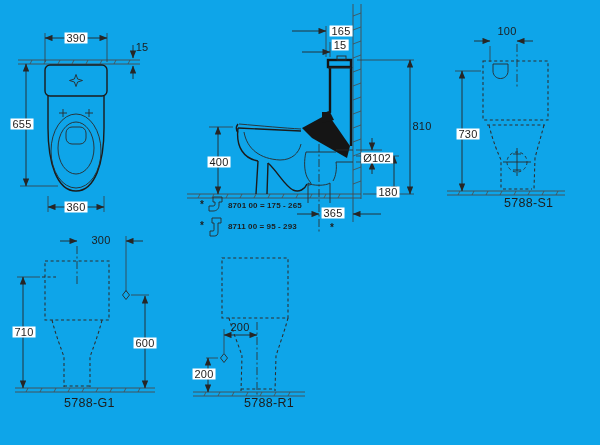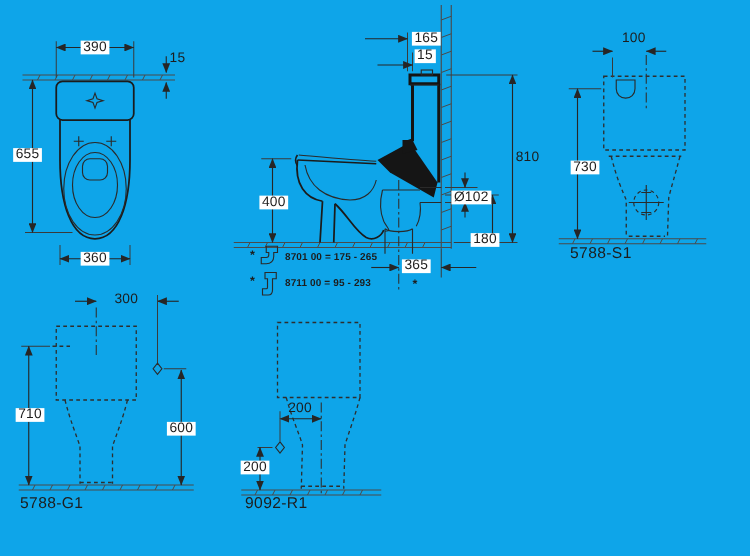--- a/index.html
+++ b/index.html
@@ -7,21 +7,21 @@
     position:relative;width:600px;height:445px;background:#0ea5e9;overflow:hidden;
     font-family:"Liberation Sans", sans-serif;
   }
   #stage svg{position:absolute;left:0;top:0;}
   .t{
     position:absolute;font-size:11px;color:#1d1d1d;line-height:1;
     transform:translate(-50%,-50%);white-space:nowrap;letter-spacing:0.2px;
   }
   .bg{background:#ffffff;padding:0 2px;}
   .left{transform:translate(0,-50%);}
-  .lbl{font-size:12.5px;letter-spacing:0.3px;}
+  .lbl{font-size:12.5px;letter-spacing:0.3px;margin-left:48px;}
   .note{font-size:8px;letter-spacing:0.1px;font-weight:bold;}
   .ast{font-size:10px;font-weight:bold;}
   .dim{stroke:#262626;stroke-width:0.9;fill:none;}
   .ext{stroke:#3a3a3a;stroke-width:0.8;fill:none;}
   .dash{stroke:#2e2e2e;stroke-width:1.05;fill:none;stroke-dasharray:3 2.6;}
   .cl{stroke:#2e2e2e;stroke-width:0.85;fill:none;stroke-dasharray:8 2.5 2 2.5;}
   .strip{stroke:#4a4a4a;stroke-width:0.9;fill:none;}
   .tick{stroke:#4a4a4a;stroke-width:0.8;fill:none;}
   .heavy{stroke:#141414;stroke-width:2.4;fill:none;}
   .med{stroke:#1b1b1b;stroke-width:1.4;fill:none;}
@@ -213,15 +213,15 @@
   <span class="t bg" style="left:468px;top:134px">730</span>
   <span class="t lbl left" style="left:456px;top:203px">5788-S1</span>
 
   <span class="t" style="left:101px;top:240px">300</span>
   <span class="t bg" style="left:24px;top:332px">710</span>
   <span class="t bg" style="left:145px;top:343px">600</span>
   <span class="t lbl left" style="left:16px;top:403px">5788-G1</span>
 
   <span class="t" style="left:240px;top:327px">200</span>
   <span class="t bg" style="left:204px;top:374px">200</span>
-  <span class="t lbl left" style="left:196px;top:403px">9092-R1</span>
+  <span class="t lbl left" style="left:196px;top:403px">5788-R1</span>
 
 </div>
 
 </body></html>

